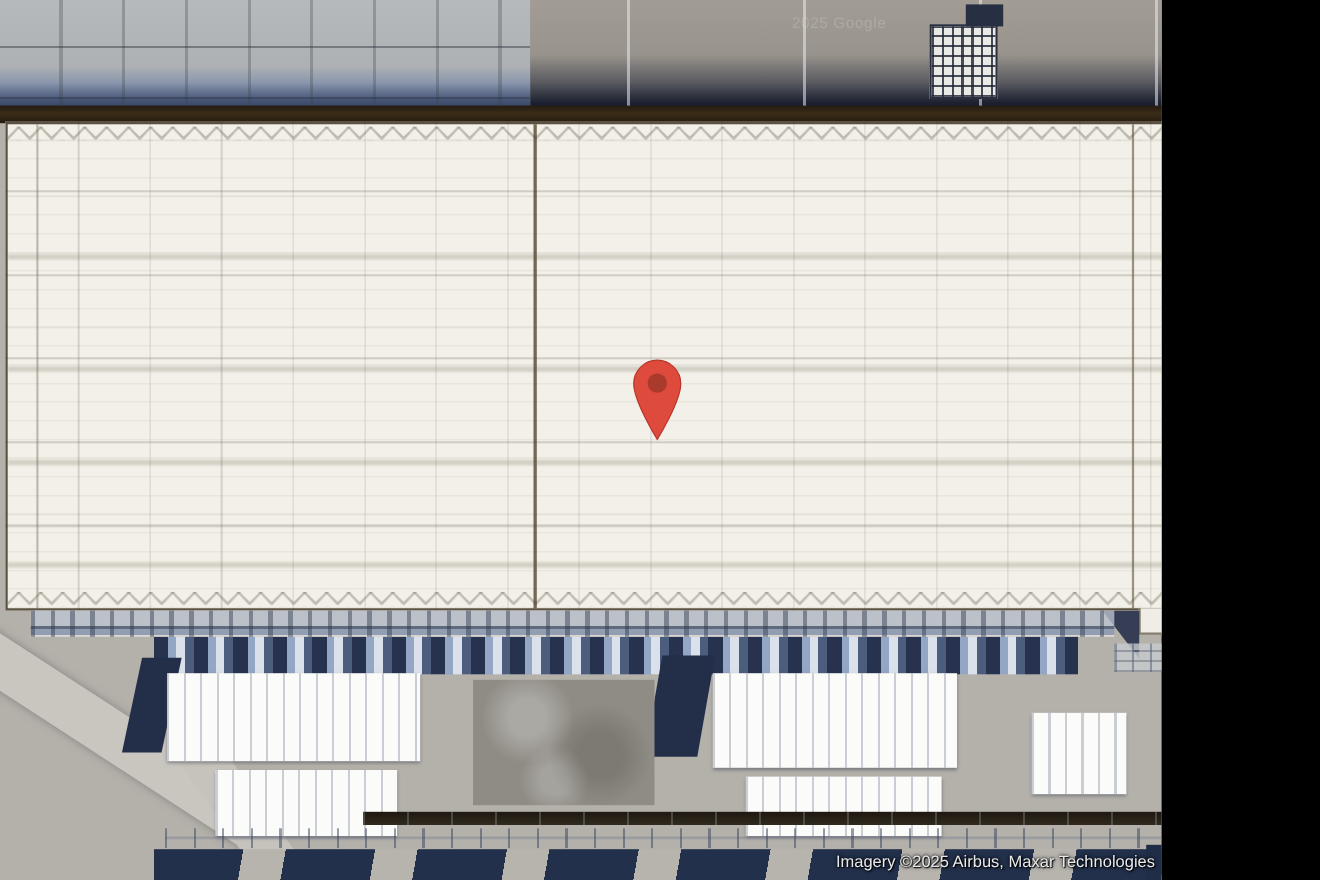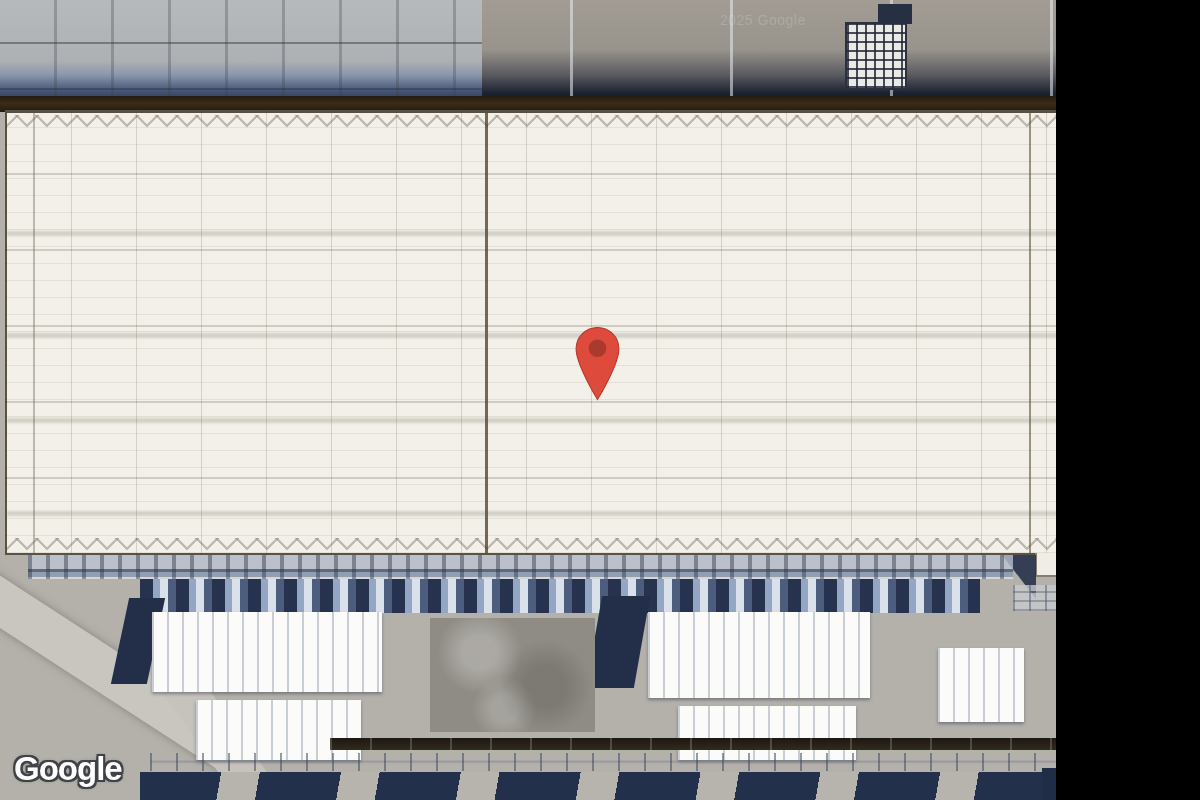--- a/index.html
+++ b/index.html
@@ -167,15 +167,15 @@
   <div class="truck"></div>
   <div class="brown-dot"></div>
 
   <div class="pin">
     <svg width="45" height="76" viewBox="0 0 24 40">
       <path d="M12 0.5C5.7 0.5 0.6 5.6 0.6 11.9c0 8.6 11.4 27 11.4 27s11.4-18.4 11.4-27C23.4 5.6 18.3 0.5 12 0.5z" fill="#DE4A3B" stroke="#b8382b" stroke-width="0.6"></path>
       <circle cx="12" cy="11.6" r="4.7" fill="#A93A2C"></circle>
     </svg>
   </div>
 
-  <div class="google-logo">Google</div>
+  <div class="attribution">Imagery ©2025 Airbus, Maxar Technologies</div>
 
 </div>
 
 </body></html>

